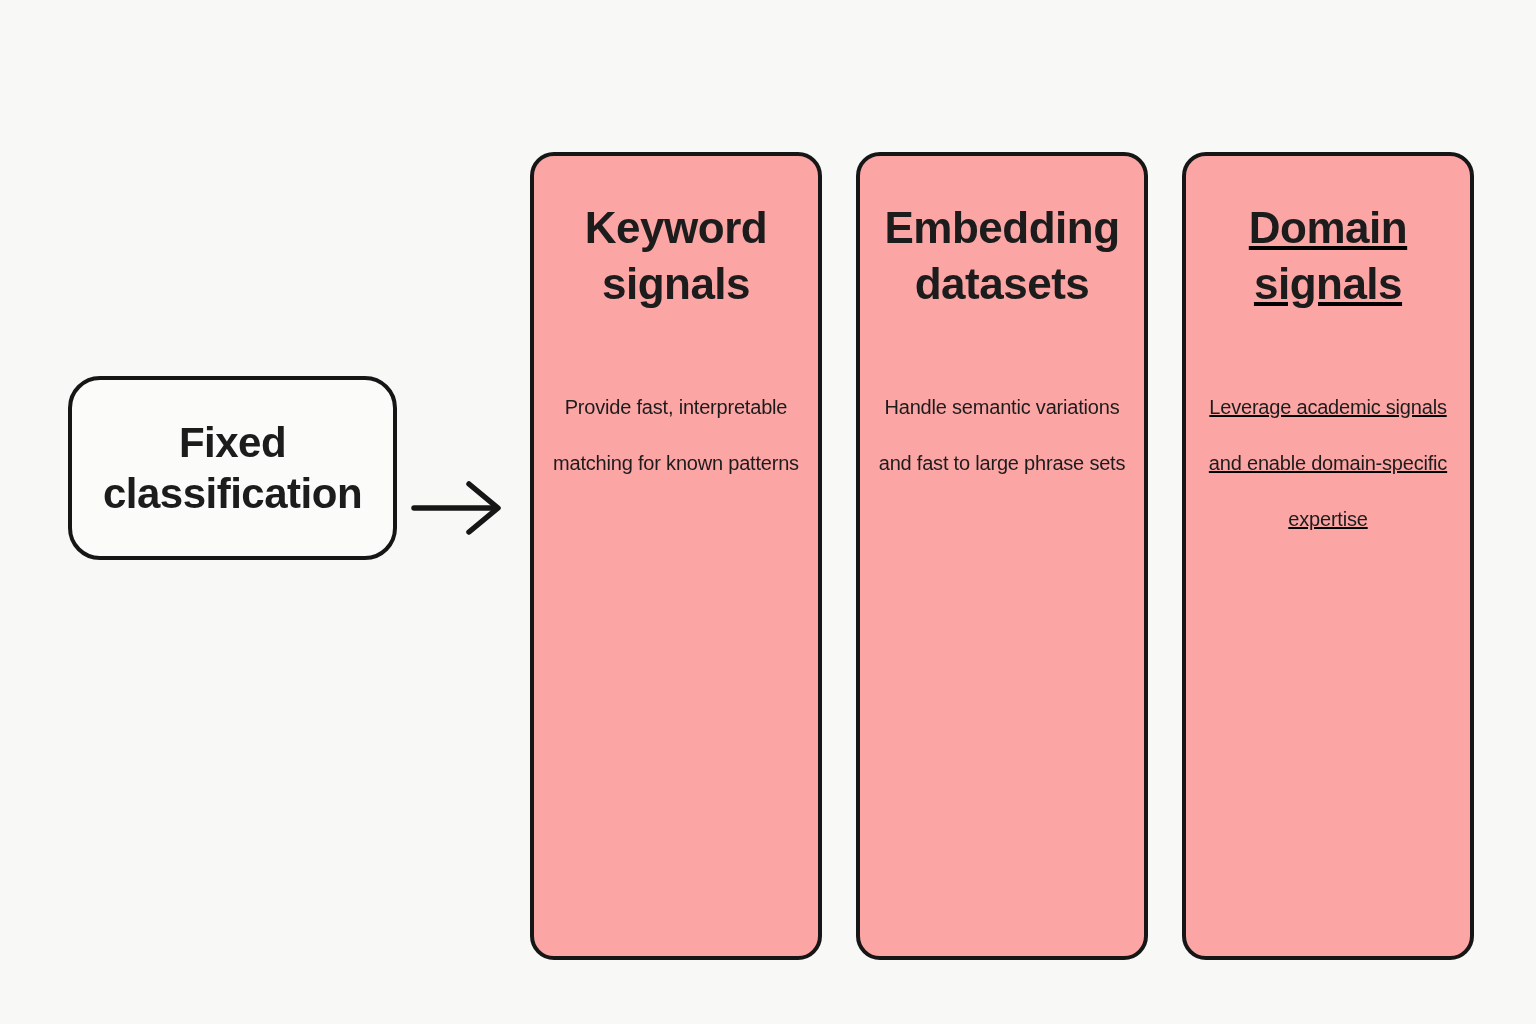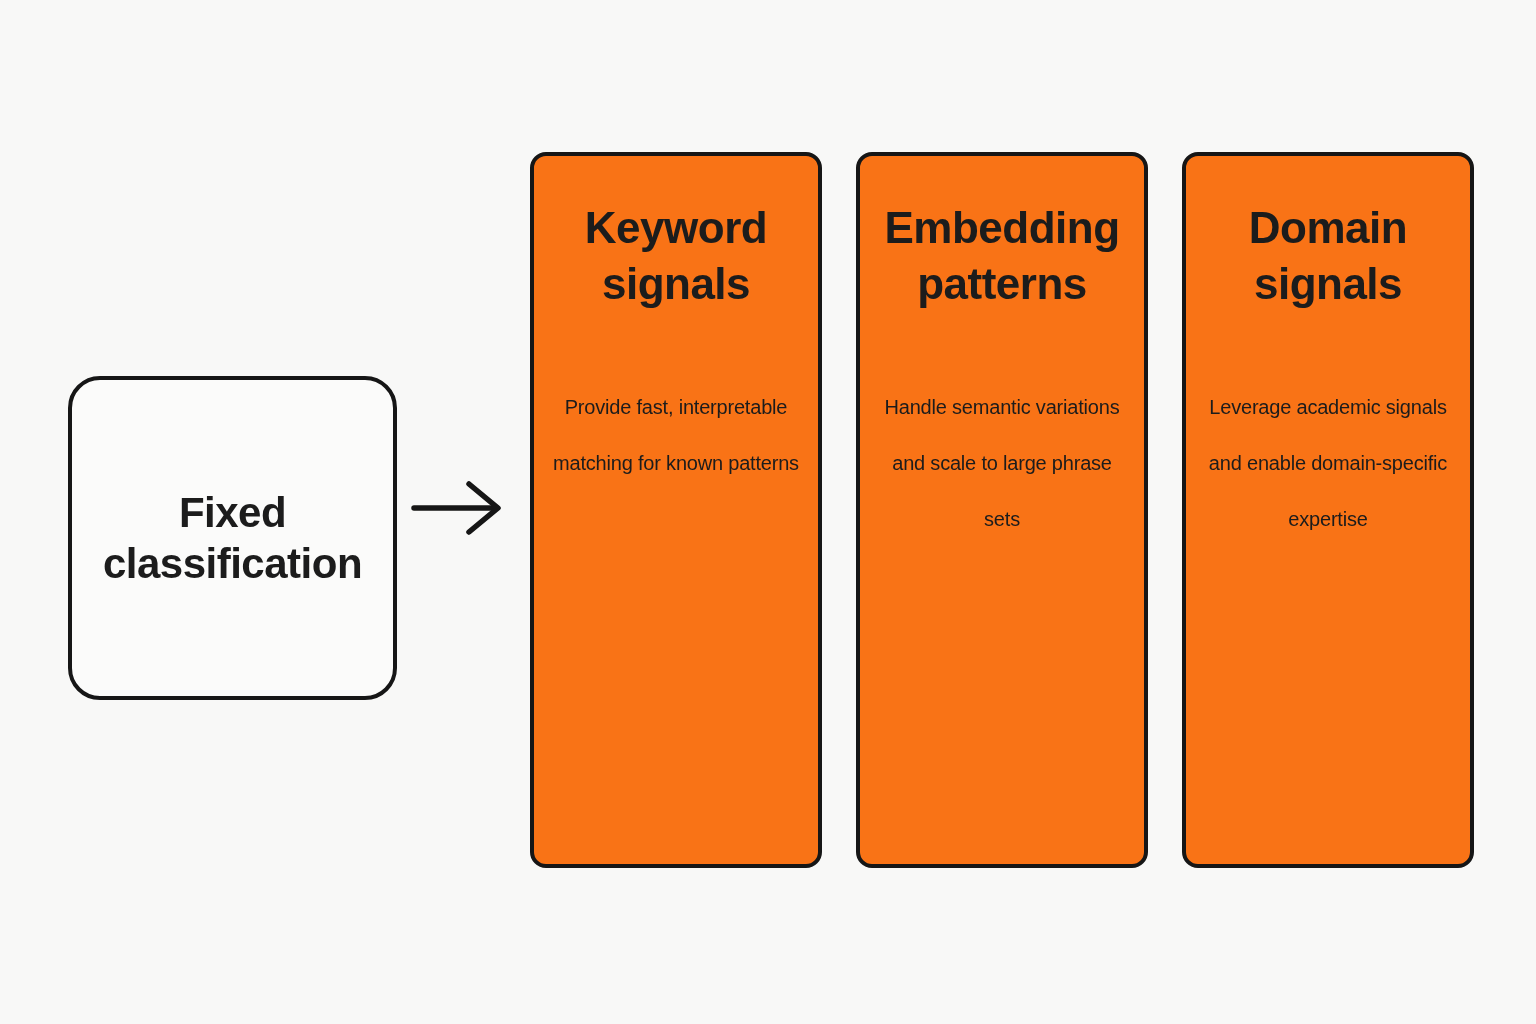--- a/index.html
+++ b/index.html
@@ -17,21 +17,21 @@
     height: 1024px;
     background: #f8f8f7;
   }
 
   
   .source-box {
     position: absolute;
     left: 68px;
     top: 376px;
     width: 329px;
-    height: 324px;
+    height: 184px;
     background: #fbfbfa;
     border: 4.5px solid #161616;
     border-radius: 32px;
     display: flex;
     align-items: center;
     justify-content: center;
     text-align: center;
   }
   .source-box .label {
     font-size: 42px;
@@ -49,30 +49,30 @@
     top: 477px;
     width: 100px;
     height: 62px;
   }
 
   
   .card {
     position: absolute;
     top: 152px;
     width: 292px;
-    height: 716px;
-    background: #f97316;
+    height: 808px;
+    background: #fca5a5;
     border: 4.5px solid #161616;
-    border-radius: 16px;
+    border-radius: 24px;
     padding: 44px 14px 0 14px;
     text-align: center;
   }
   .card-1 { left: 530px; }
   .card-2 { left: 856px; }
-  .card-3 { left: 1182px; }
+  .card-3 { left: 1182px; text-decoration: underline; }
 
   .card-title {
     font-size: 44px;
     font-weight: bold;
     line-height: 1.28;
     color: #1c1c1c;
     letter-spacing: -0.5px;
   }
 
   .card-body {
@@ -99,22 +99,22 @@
       <polyline points="61,7 90,31 61,55"></polyline>
     </g>
   </svg>
 
   <div class="card card-1">
     <div class="card-title">Keyword signals</div>
     <div class="card-body">Provide fast, interpretable matching for known patterns</div>
   </div>
 
   <div class="card card-2">
-    <div class="card-title">Embedding patterns</div>
-    <div class="card-body">Handle semantic variations and scale to large phrase sets</div>
+    <div class="card-title">Embedding datasets</div>
+    <div class="card-body">Handle semantic variations and fast to large phrase sets</div>
   </div>
 
   <div class="card card-3">
     <div class="card-title">Domain signals</div>
     <div class="card-body">Leverage academic signals and enable domain-specific expertise</div>
   </div>
 
 </div>
 
 </body></html>

